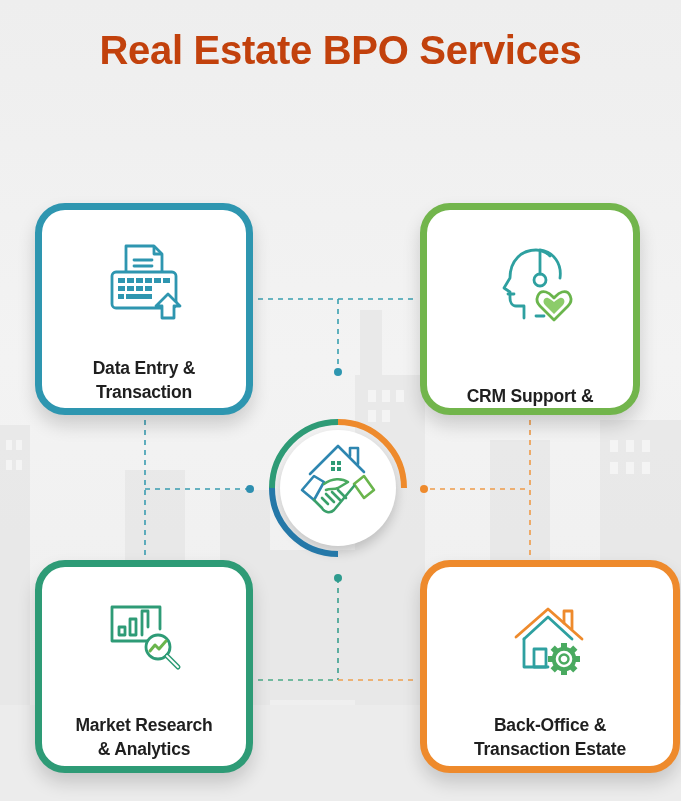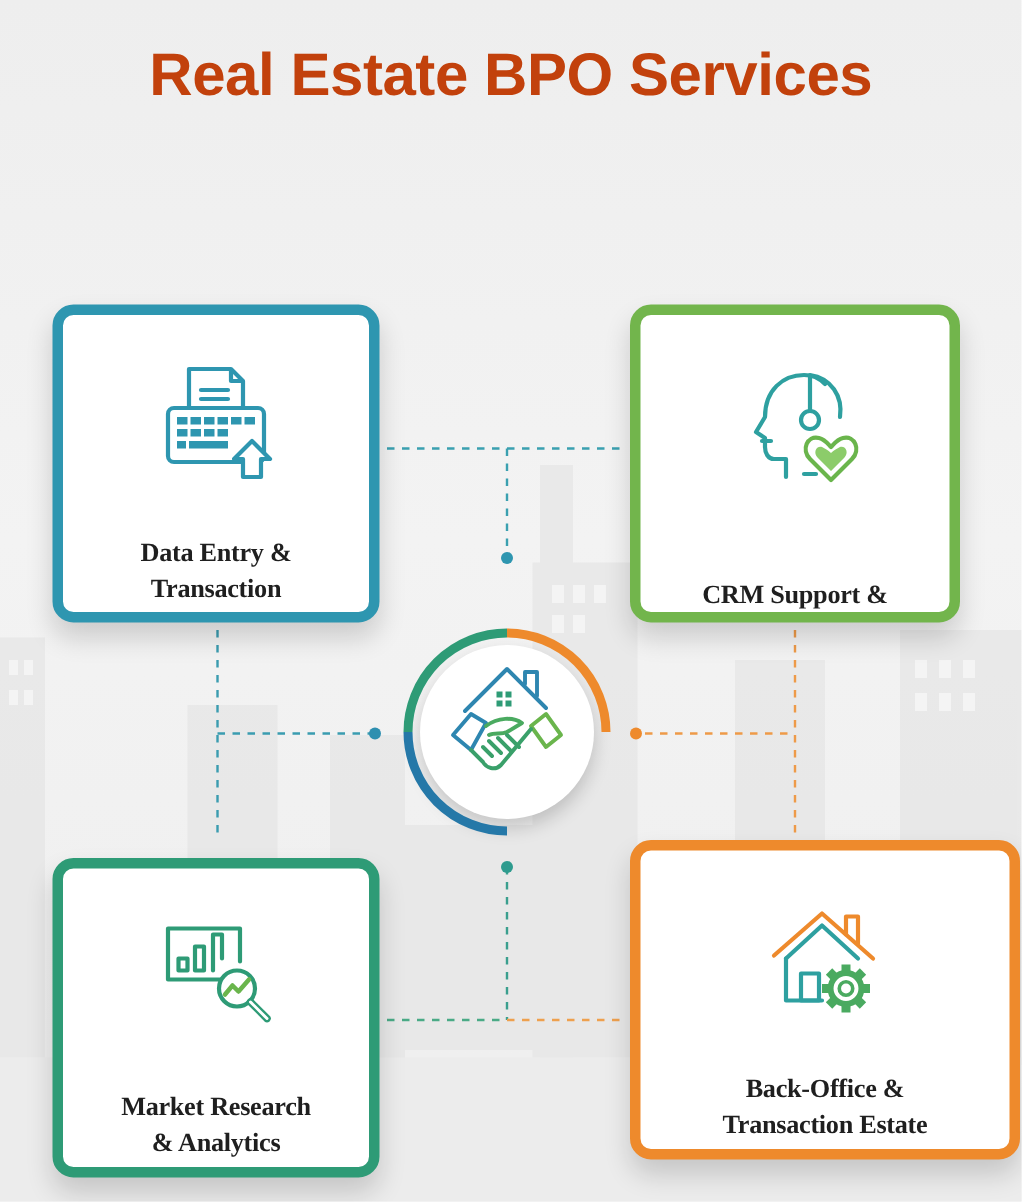--- a/index.html
+++ b/index.html
@@ -10,33 +10,33 @@
     background: linear-gradient(180deg, #eeeeee 0%, #f3f3f3 45%, #efefef 88%, #e9e9e9 100%);
   }
   .skyline { position: absolute; inset: 0; z-index: 0; }
   .title {
     position: absolute; left: 0; top: 28px; width: 681px;
     text-align: center; font-size: 40px; font-weight: 700;
     color: #c2410c; letter-spacing: -0.3px; z-index: 2;
   }
   .connectors { position: absolute; inset: 0; z-index: 1; }
   .card {
-    position: absolute; background: #fff; border-radius: 14px;
+    position: absolute; background: #fff; border-radius: 30px;
     border: 7px solid; z-index: 3;
     box-shadow: 0 10px 18px rgba(0,0,0,0.16);
-    display: flex; flex-direction: column; align-items: center; font-family: Liberation Serif, serif;
+    display: flex; flex-direction: column; align-items: center;
   }
   .card .icon { margin-top: 26px; width: 96px; height: 96px; }
   .card .label {
     margin-top: 24px; text-align: center; font-size: 17.5px; font-weight: 700;
     color: #1f1f1f; line-height: 24px; letter-spacing: -0.2px;
   }
   .card-tl { left: 35px; top: 203px; width: 218px; height: 212px; border-color: #2e96b0; }
   .card-tr { left: 420px; top: 203px; width: 220px; height: 212px; border-color: #72b54c; gap: 28px; }
-  .card-bl { left: 35px; top: 572px; width: 218px; height: 213px; border-color: #2e9b76; }
+  .card-bl { left: 35px; top: 560px; width: 218px; height: 213px; border-color: #2e9b76; }
   .card-br { left: 420px; top: 560px; width: 260px; height: 213px; border-color: #ee8a2c; }
   .hub {
     position: absolute; left: 268px; top: 418px; width: 140px; height: 140px; z-index: 3;
   }
   .hub-inner {
     position: absolute; left: 12px; top: 12px; width: 116px; height: 116px; border-radius: 50%;
     background: #fff; box-shadow: 0 6px 12px rgba(0,0,0,0.18);
   }
   .hub svg { position: absolute; inset: 0; }
 </style>

